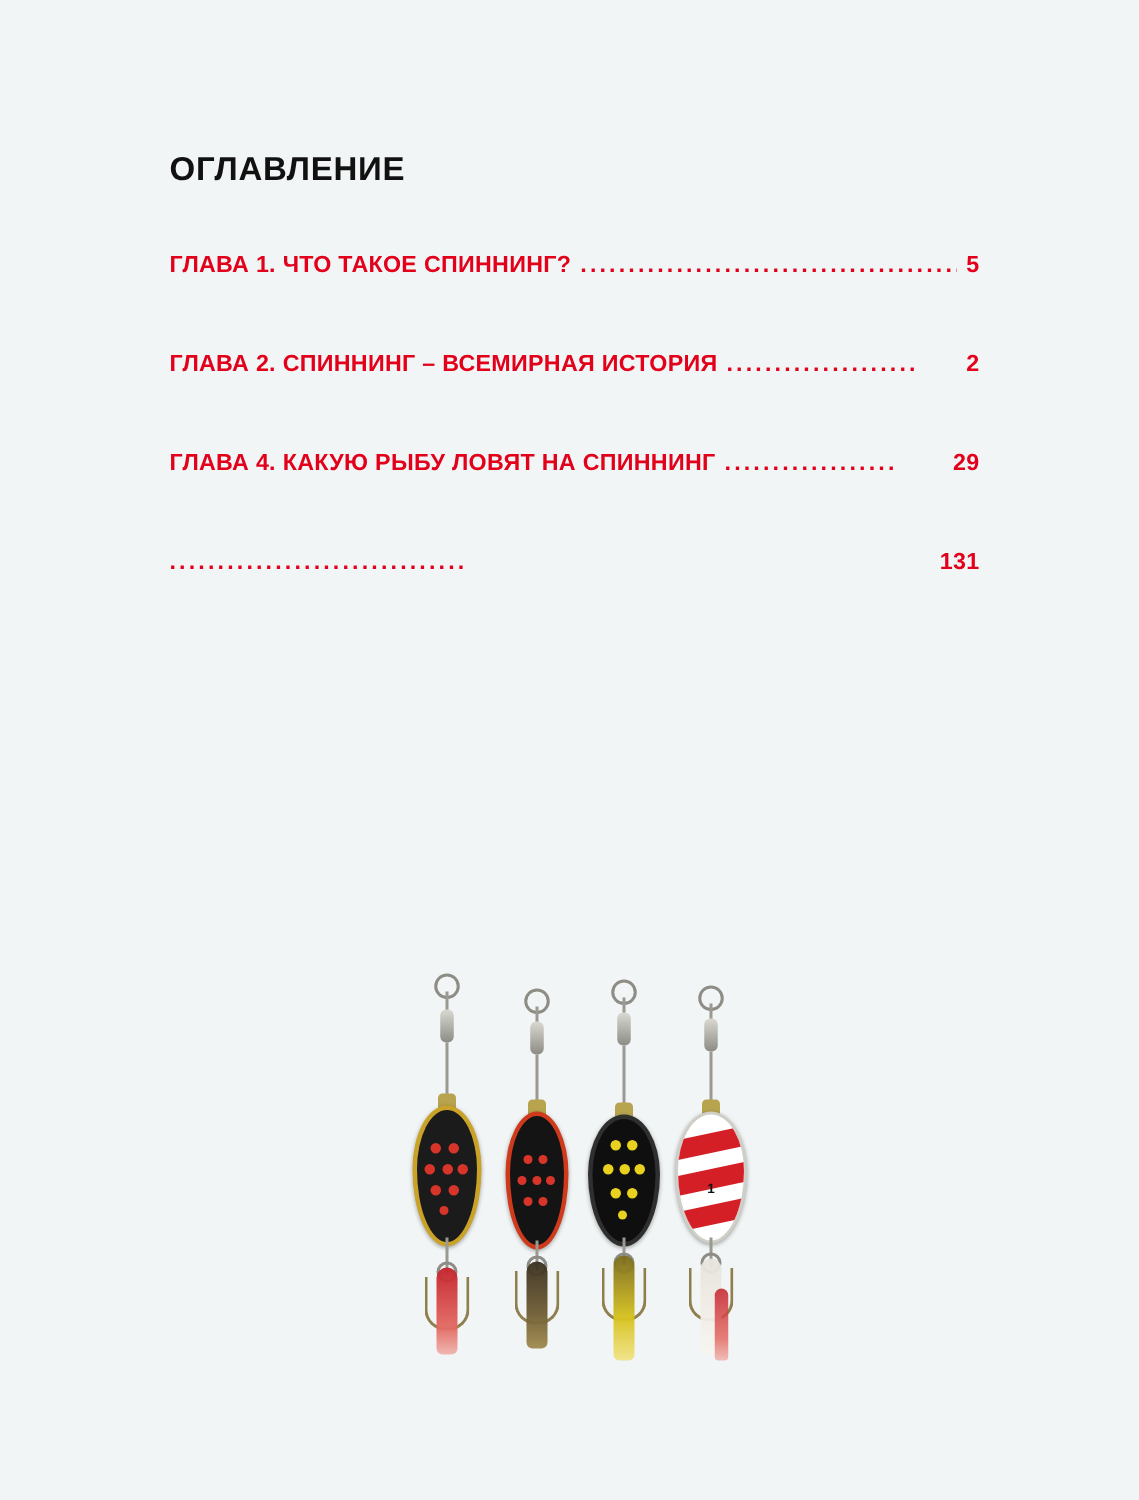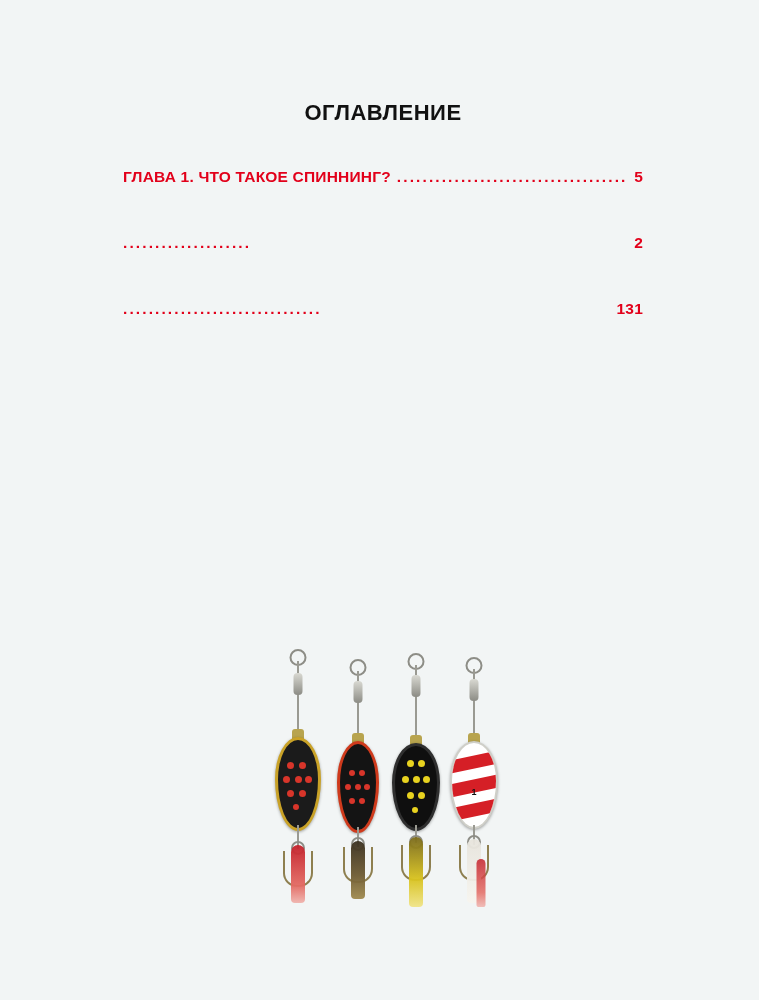--- a/index.html
+++ b/index.html
@@ -26,25 +26,24 @@
     top: 100px;
     width: 540px;
   }
   .toc-title {
     font-size: 22px;
     font-weight: bold;
     letter-spacing: 0.5px;
     color: #111111;
     margin: 0 0 42px 0;
     text-transform: uppercase;
-    text-align: center;
   }
   .toc-list {
     list-style: none;
-    margin: 10px;
+    margin: 0;
     padding: 0;
   }
   .toc-entry {
     display: flex;
     align-items: baseline;
     font-size: 15.5px;
     font-weight: bold;
     color: #e2001a;
     letter-spacing: 0.2px;
     margin-bottom: 48px;
@@ -234,25 +233,31 @@
 
     <ul class="toc-list">
 
       <li class="toc-entry">
         <span class="entry-label">ГЛАВА 1. ЧТО ТАКОЕ СПИННИНГ?</span>
         <span class="entry-dots">............................................</span>
         <span class="entry-page">5</span>
       </li>
 
       <li class="toc-entry">
+        <span class="entry-label">ГЛАВА 2. СПИННИНГ – ВСЕМИРНАЯ ИСТОРИЯ</span>
         <span class="entry-dots">....................</span>
         <span class="entry-page">2</span>
       </li>
 
 
+      <li class="toc-entry">
+        <span class="entry-label">ГЛАВА 4. КАКУЮ РЫБУ ЛОВЯТ НА СПИННИНГ</span>
+        <span class="entry-dots">..................</span>
+        <span class="entry-page">29</span>
+      </li>
 
 
       <li class="toc-entry">
         <span class="entry-dots">...............................</span>
         <span class="entry-page">131</span>
       </li>
 
     </ul>
   </div>
 

